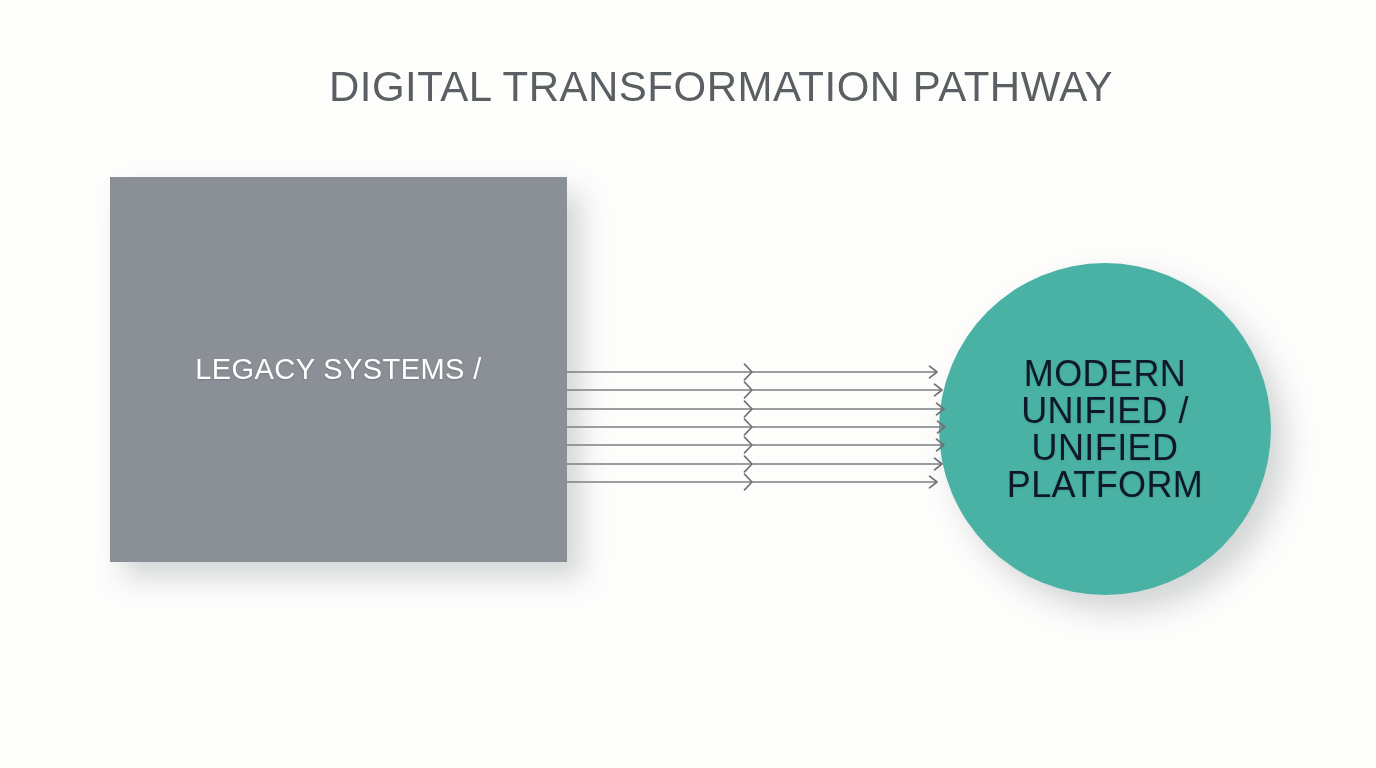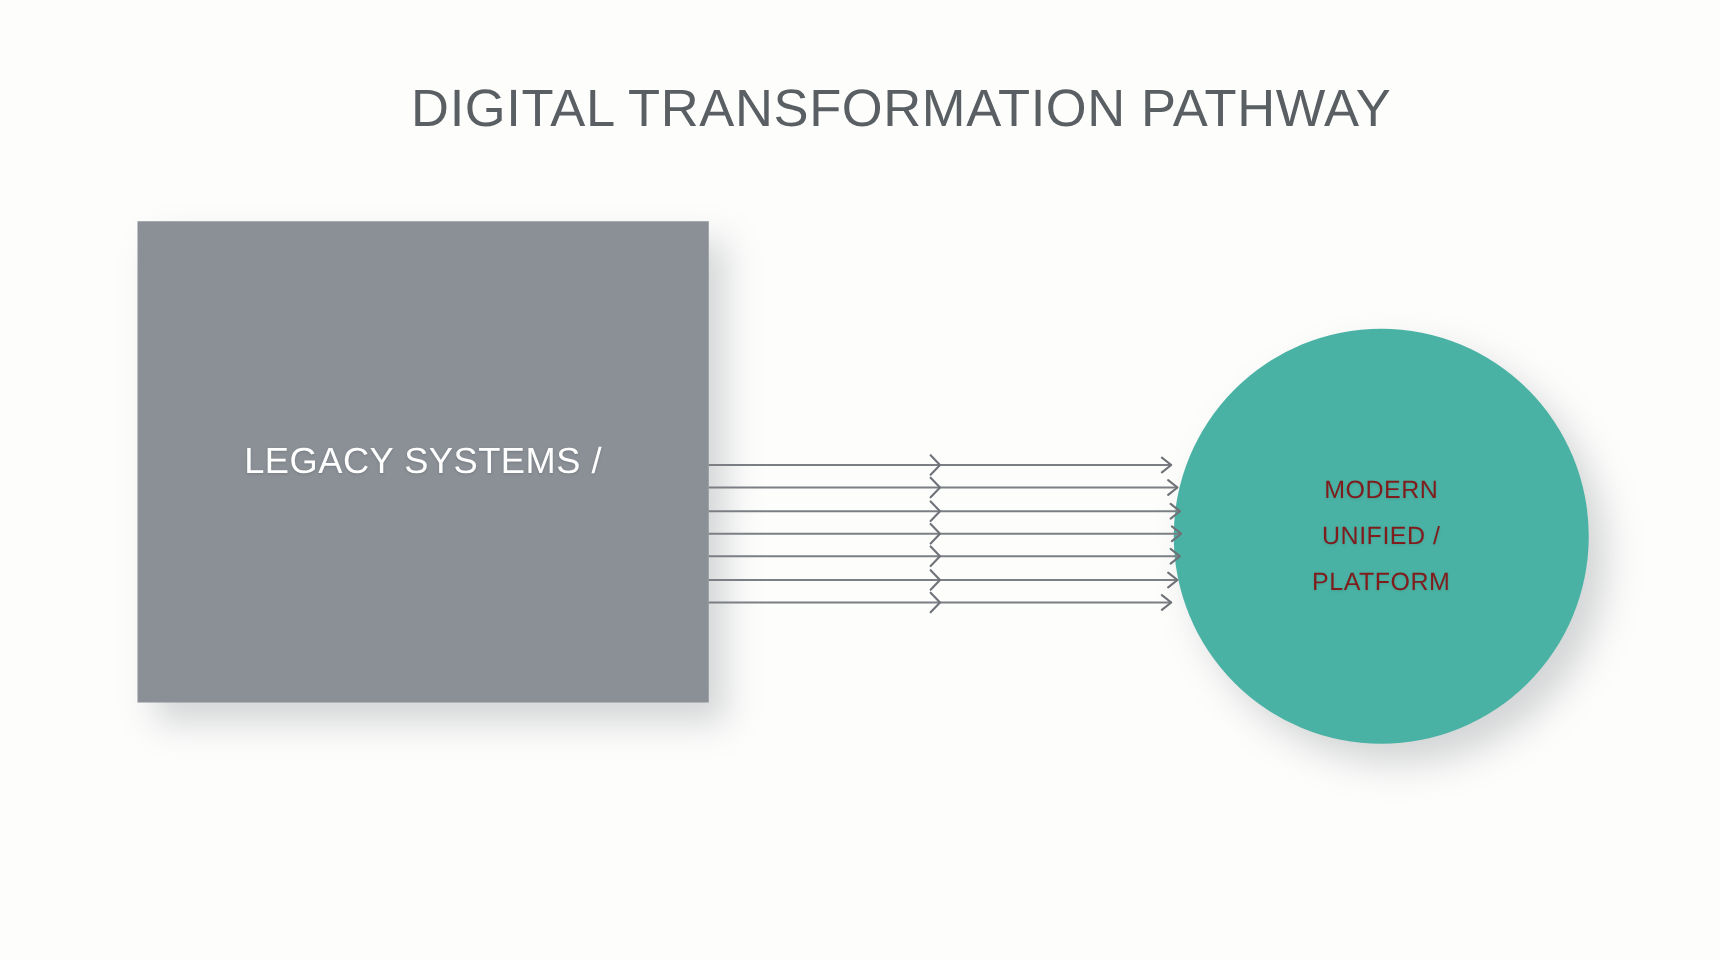--- a/index.html
+++ b/index.html
@@ -68,22 +68,22 @@
     height: 332px;
     border-radius: 50%;
     background: #49b2a4;
     box-shadow: 14px 16px 30px rgba(120, 126, 132, 0.32);
     display: flex;
     align-items: center;
     justify-content: center;
   }
   #target-node-label {
     text-align: center;
-    color: #7f1d1d;
-    font-size: 20px;
+    color: #0f172a;
+    font-size: 36px;
     line-height: 37px;
     letter-spacing: 0.4px;
     text-shadow: 0 1px 2px rgba(40,90,85,0.20);
   }
   #target-node-label .ln { display: block; }
 
   
   #flow-arrows {
     position: absolute;
     left: 0;
@@ -122,20 +122,21 @@
   <div id="source-node">
     <div id="source-node-label">
       <span class="ln">LEGACY SYSTEMS /</span>
     </div>
   </div>
 
   <div id="target-node">
     <div id="target-node-label">
       <span class="ln">MODERN</span>
       <span class="ln">UNIFIED /</span>
+      <span class="ln">UNIFIED</span>
       <span class="ln">PLATFORM</span>
     </div>
   </div>
 
   <svg id="flow-arrows" viewBox="0 0 1376 768">
       <g>
         <line class="flow-line" x1="567" y1="372" x2="937" y2="372" stroke="#7b7f83"></line>
         <polyline class="flow-head" points="929.5,366.15 937,372 929.5,377.85"></polyline>
         <polyline class="flow-chevron" points="744.5,364.125 752,372 744.5,379.875"></polyline>
       </g>

